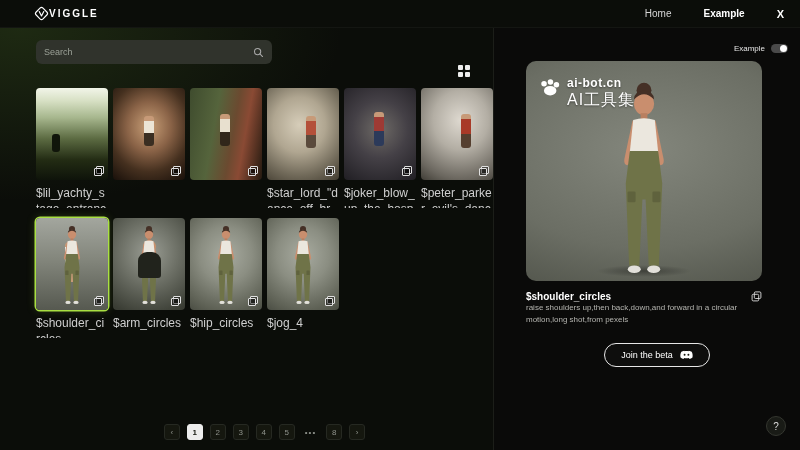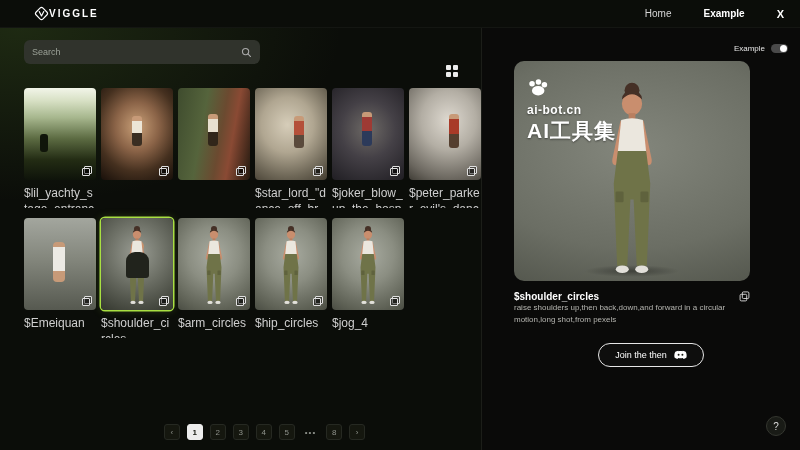--- a/index.html
+++ b/index.html
@@ -18,21 +18,21 @@
   .logo svg { width:15px; height:15px; }
   .logo-text { font-size:10px; font-weight:bold; letter-spacing:2px; }
   .nav-links { display:flex; align-items:center; gap:32px; font-size:10px; }
   .nav-link { color:#d6d6d6; cursor:pointer; }
   .nav-link.active { color:#fff; font-weight:bold; }
   .nav-x { font-weight:bold; font-size:11px; color:#fff; }
 
   
   .main { display:flex; height:422px; }
   .left {
-    flex:1; position:relative; padding:12px 0 0 24px;
+    flex:1; position:relative; padding:12px 0 0 36px;
     background: radial-gradient(520px 280px at 4% 0%, rgba(74,108,40,.30), rgba(0,0,0,0) 62%);
   }
   .right {
     width:324px; position:relative; border-left:1px solid #1c1e19; background:#0a0a09;
     padding:16px 12px 0 32px;
   }
 
   
   .search {
     width:236px; height:24px; background:#30332c; border-radius:6px;
@@ -126,24 +126,24 @@
     width:236px; height:220px; border-radius:10px; position:relative; overflow:hidden;
     background:radial-gradient(150% 100% at 50% 40%, #83867c 0%, #6b6e64 45%, #4a4d44 80%, #3c3f37 100%);
   }
   .preview::before {
     content:''; position:absolute; bottom:4px; left:50%; transform:translateX(-50%);
     width:96px; height:12px; border-radius:50%;
     background:radial-gradient(ellipse, rgba(0,0,0,.35), transparent 70%);
   }
   .person-lg { position:absolute; left:50%; bottom:3px; transform:translateX(-50%); height:200px; }
 
-  .wm { position:absolute; top:15px; left:13px; display:flex; align-items:flex-start; gap:6px;flex-direction:column; }
+  .wm { position:absolute; top:15px; left:13px; display:flex; align-items:flex-start; gap:6px; }
   .wm svg { width:22px; height:19px; margin-top:2px; }
   .wm-l1 { font-size:12px; font-weight:bold; letter-spacing:.5px; text-shadow:0 1px 2px rgba(0,0,0,.45); }
-  .wm-l2 { font-size:21px; font-weight:bold; letter-spacing:1px; text-shadow:0 1px 2px rgba(0,0,0,.45); }
+  .wm-l2 { font-size:16px; font-weight:normal; letter-spacing:1px; text-shadow:0 1px 2px rgba(0,0,0,.45); }
 
   .title-row { width:236px; display:flex; justify-content:space-between; align-items:center; margin-top:10px; }
   .preview-title { font-size:10px; font-weight:bold; }
   .title-copy svg { width:11px; height:11px; display:block; cursor:pointer; }
 
   .desc { width:236px; font-size:8px; line-height:1.55; color:#b5b5b0; }
 
   .join {
     width:fit-content; margin:16px auto 0; display:flex; align-items:center; gap:7px;
     border:1px solid #e6e6e6; border-radius:15px; padding:6px 16px;
@@ -250,26 +250,20 @@
         <div class="label">$joker_blow_up_the_hospital</div>
       </div>
 
       <div class="cell">
         <div class="thumb">
           <span class="copy"></span>
         </div>
         <div class="label">$peter_parker_evil's_dance</div>
       </div>
 
-      <div class="cell">
-        <div class="thumb">
-          <span class="copy"></span>
-        </div>
-        <div class="label">$Emeiquan</div>
-      </div>
 
 
       <div class="cell selected">
         <div class="thumb">
           <svg class="person-sm" viewBox="0 0 60 148">
               <use href="#person-sym"></use>
             </svg>
           <span class="copy"></span>
         </div>
         <div class="label">$shoulder_circles</div>
@@ -352,21 +346,21 @@
         <svg viewBox="0 0 12 12">
           <rect x="3.6" y="1" width="7.2" height="7.2" rx="1.3" fill="none" stroke="#ddd" stroke-width="1"></rect>
           <rect x="1.2" y="3.6" width="7.2" height="7.2" rx="1.3" fill="none" stroke="#ddd" stroke-width="1"></rect>
         </svg>
       </span>
     </div>
 
     <div class="desc">raise shoulders up,then back,down,and forward in a circular motion,long shot,from pexels</div>
 
     <div class="join">
-      <span>Join the then</span>
+      <span>Join the beta</span>
       <svg viewBox="0 0 24 18">
         <path d="M8.5 2 C10.5 1.4 13.5 1.4 15.5 2 L16.2 1 C18.5 1.4 20.3 2.2 21.5 3.2 C23.3 6.4 23.8 10.4 23 13.5 C21.3 14.9 19.3 15.8 17.5 16.2 L16.5 14.4 C15.9 14.7 14.9 15 12 15 C9.1 15 8.1 14.7 7.5 14.4 L6.5 16.2 C4.7 15.8 2.7 14.9 1 13.5 C0.2 10.4 0.7 6.4 2.5 3.2 C3.7 2.2 5.5 1.4 7.8 1 Z" fill="#fff"></path>
         <circle cx="8.5" cy="8.5" r="1.8" fill="#15170f"></circle>
         <circle cx="15.5" cy="8.5" r="1.8" fill="#15170f"></circle>
       </svg>
     </div>
 
     <div class="help">?</div>
 
   </div>

